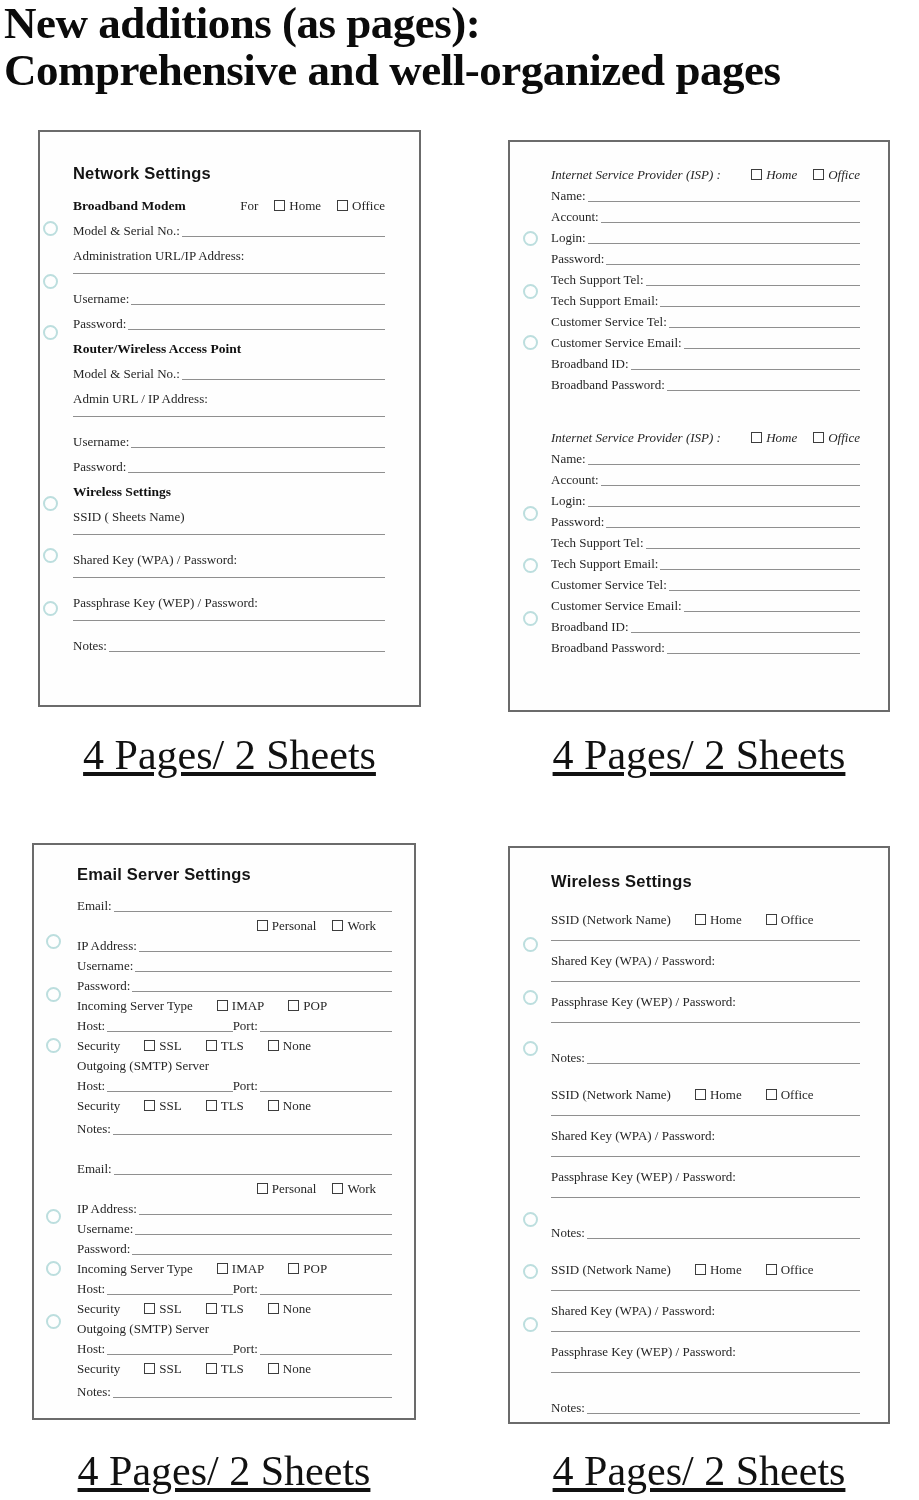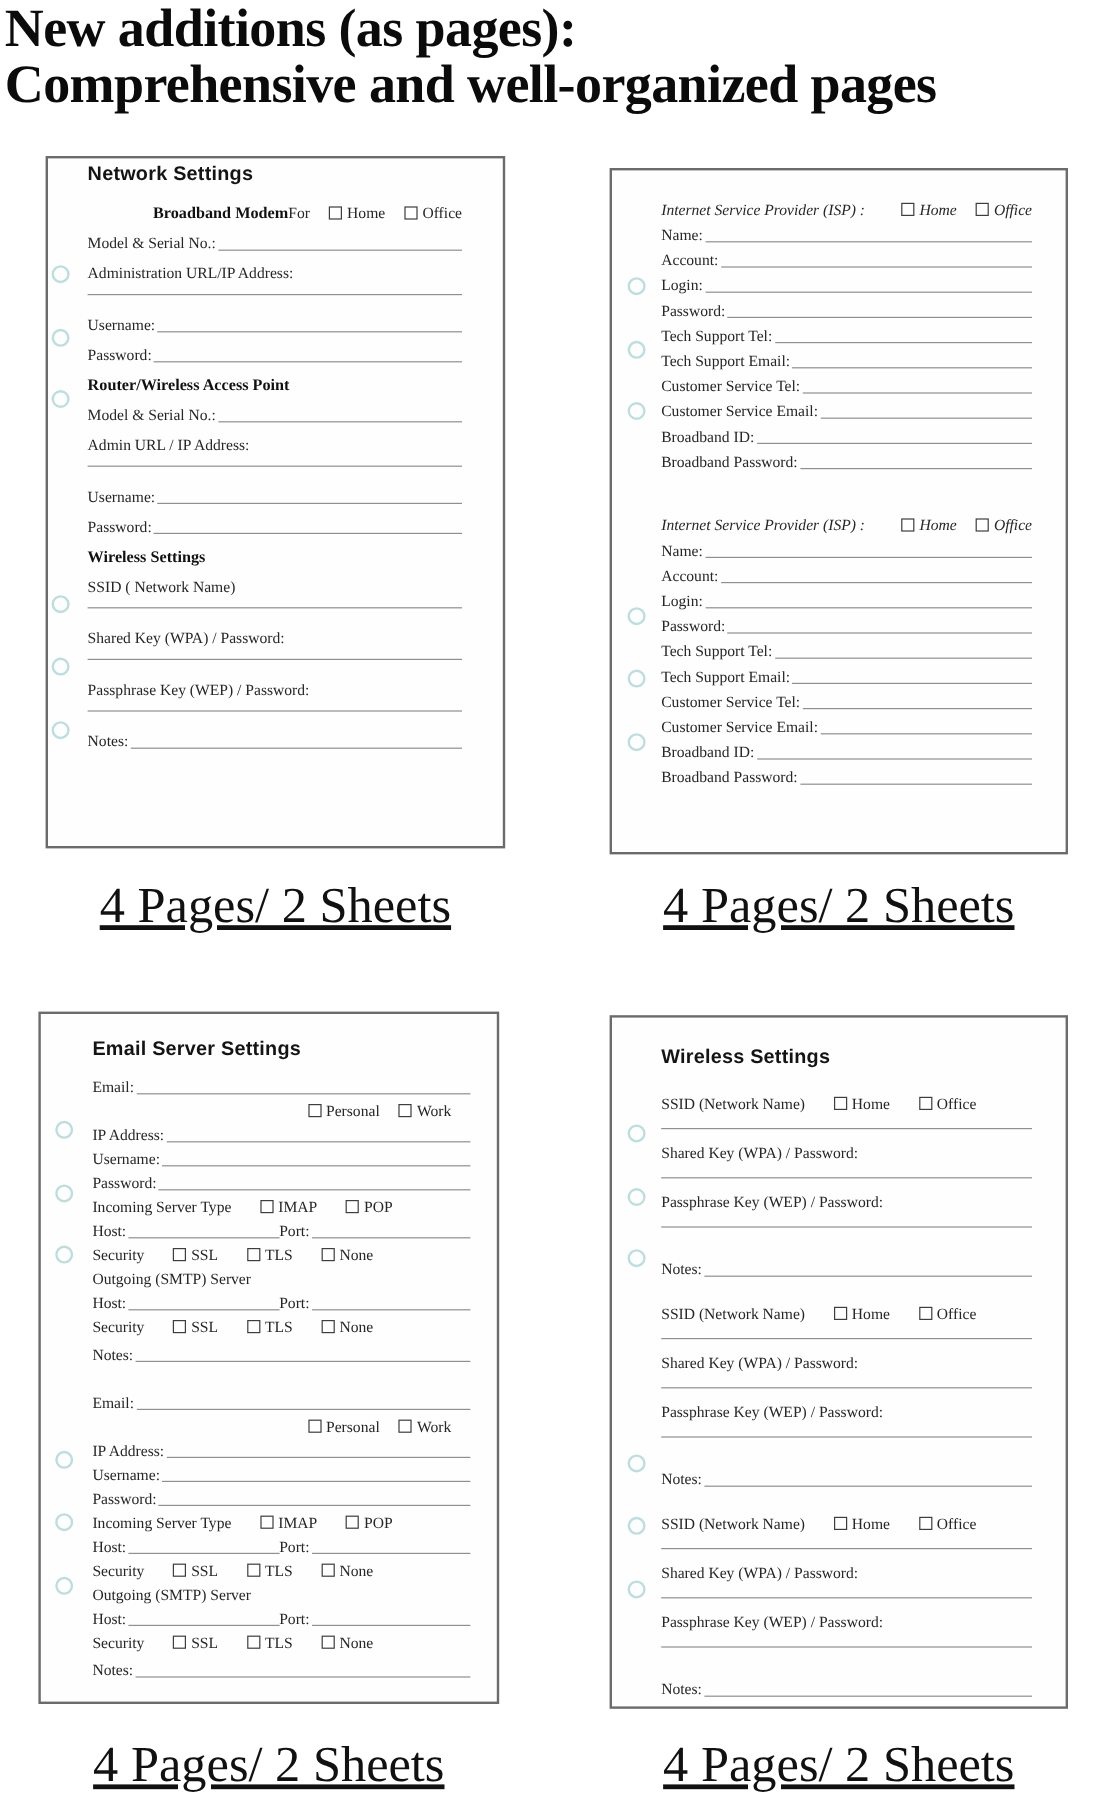--- a/index.html
+++ b/index.html
@@ -7,42 +7,42 @@
         font-family:"Liberation Serif", serif;color:#1d1d1d;}
   .main-header{position:absolute;left:4px;top:0px;font-weight:bold;font-size:45px;
         line-height:47px;letter-spacing:-0.5px;color:#0b0b0b;}
   .caption{position:absolute;font-size:42px;color:#111;text-align:center;white-space:nowrap;text-decoration:underline;}
   .cap0{left:38px;top:731px;width:383px;}
   .cap1{left:508px;top:731px;width:382px;}
   .cap2{left:32px;top:1447px;width:384px;}
   .cap3{left:508px;top:1447px;width:382px;}
 
   .card{position:absolute;background:#fefefe;border:2px solid #6b6b6b;box-sizing:border-box;overflow:hidden;}
-  .card0{left:38px;top:130px;width:383px;height:577px;padding:4px 34px 0 33px;}
+  .card0{left:38px;top:130px;width:383px;height:577px;padding:32px 34px 0 33px;}
   .card1{left:508px;top:140px;width:382px;height:572px;padding:24px 28px 0 41px;}
   .card2{left:32px;top:843px;width:384px;height:577px;padding:20px 22px 0 43px;}
   .card3{left:508px;top:846px;width:382px;height:578px;padding:24px 28px 0 41px;}
 
   .card-title{font-family:"Liberation Sans", sans-serif;font-weight:bold;font-size:16.5px;
         color:#141414;margin-bottom:14px;letter-spacing:0.2px;}
   .card3 .card-title{margin-bottom:20px;}
   .card2 .card-title{margin-bottom:13px;}
 
   .row{display:flex;align-items:flex-end;font-size:13px;line-height:17px;color:#262626;margin-bottom:8px;}
   .bold-label{font-weight:bold;font-size:13.5px;color:#111;}
   .line{flex:1;border-bottom:1px solid var(--line,#8f8f8f);margin-left:2px;margin-bottom:2px;min-width:10px;height:1px;}
   .line_only{display:flex;}
   .line_only .line{margin-left:0;}
 
   .check-item{display:inline-flex;align-items:center;white-space:nowrap;}
   .box{width:11px;height:11px;border:1.5px solid #3d3d3d;box-sizing:border-box;background:#fff;
         display:inline-block;margin-right:4px;flex:none;}
   .hc-right{display:inline-flex;align-items:center;}
   .hc-right .check-item{margin-left:16px;}
-  .header_checks{justify-content:flex-end;}
+  .header_checks{justify-content:space-between;}
   .isp_checks{justify-content:space-between;font-style:italic;}
   .label_checks .check-item{margin-left:24px;}
   .checks_center{padding-left:41%;justify-content:flex-end;}
   .checks_center .check-item{margin-right:16px;}
   .host_port .line.first{flex:0.95;}
   .host_port .label2{text-align:right;}
 
   
   .card0 .row{margin-bottom:8px;}
   .card0 .line_only{margin-top:4px;margin-bottom:14px;}
@@ -130,21 +130,21 @@
         <span class="line"></span>
       </div>
       <div class="row label_line">
         <span class="label">Password:</span>
         <span class="line"></span>
       </div>
       <div class="row bold_header">
         <span class="bold-label">Wireless Settings</span>
       </div>
       <div class="row label_only">
-        <span class="label">SSID ( Network Name)</span>
+        <span class="label">SSID ( Sheets Name)</span>
       </div>
       <div class="row line_only">
         <span class="line"></span>
       </div>
       <div class="row label_only">
         <span class="label">Shared Key (WPA) / Password:</span>
       </div>
       <div class="row line_only">
         <span class="line"></span>
       </div>

